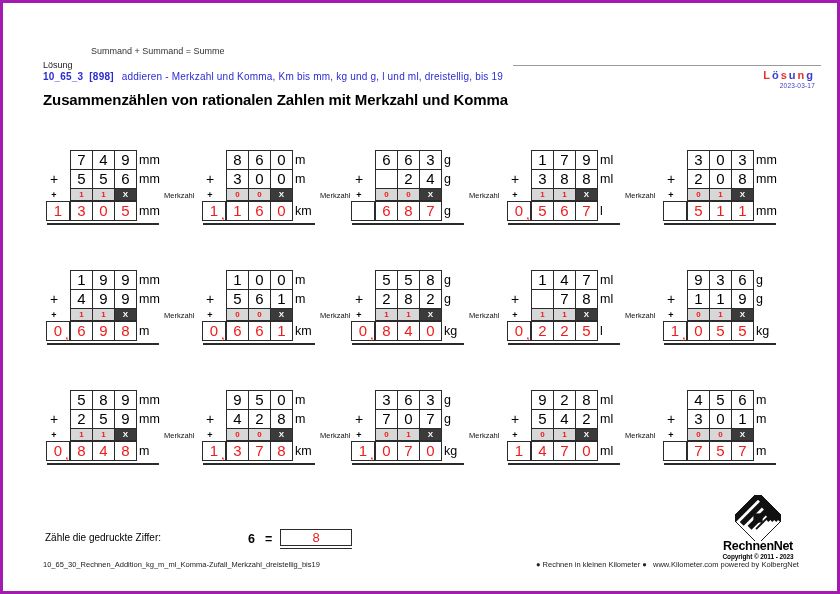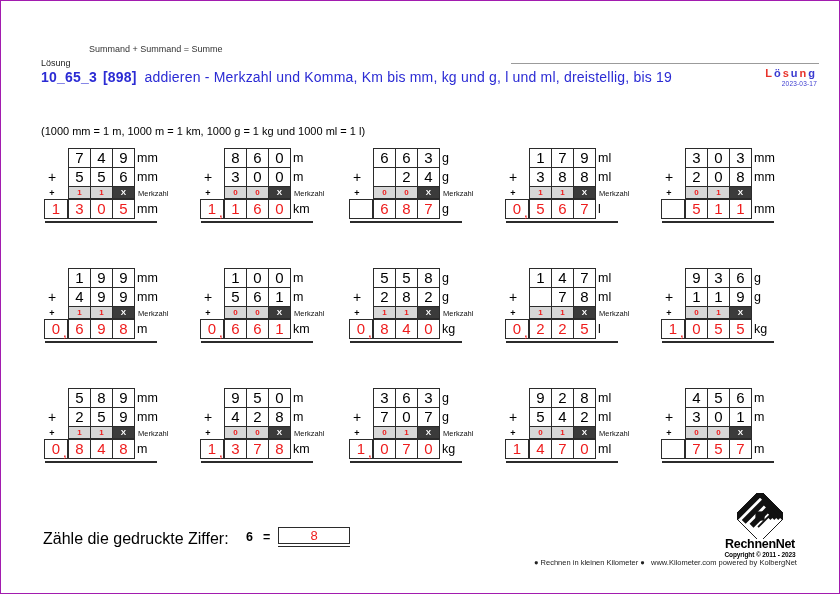--- a/index.html
+++ b/index.html
@@ -7,35 +7,35 @@
   body {
     width: 840px; height: 594px;
     background: #ffffff;
     font-family: "Liberation Sans", sans-serif;
     color: #000;
     position: relative;
     overflow: hidden;
   }
   .page {
     position: absolute; inset: 0;
-    border: 1px solid #a21caf;
+    border: 3px solid #a21caf;
   }
 
   
   .hdr-formula {
     position:absolute; left:88px; top:43px;
     font-size:9px; color:#333;
   }
   .hdr-loesung-small {
     position:absolute; left:40px; top:57px;
     font-size:9px; color:#222;
   }
   .hdr-code {
     position:absolute; left:40px; top:68px;
-    font-size:14px; color:#2b2bd4; font-weight:bold;
+    font-size:10px; color:#2b2bd4; font-weight:bold;
     letter-spacing:0.2px;
   }
   .hdr-code .bracket { font-weight:bold; margin-left:6px; }
   .hdr-code .desc { font-weight:normal; margin-left:8px; }
 
   .hdr-rule {
     position:absolute; left:510px; top:62px; width:308px;
     border-top:1px solid #9b9b9b;
   }
   .hdr-solution {
@@ -104,39 +104,39 @@
   }
   .row-carry { grid-auto-rows:13px; }
 
   .unit {
     font-size:12.5px; line-height:19px;
     padding-left:2px; white-space:nowrap;
     font-family:"Liberation Sans", sans-serif;
   }
   .merk {
     font-size:7.5px; line-height:13px;
-    padding-left:3px; white-space:nowrap; color:#111;
+    padding-left:27px; white-space:nowrap; color:#111;
   }
 
   
   .cell.comma { position:relative; }
   .cell.comma .cnum { }
   .cell.comma::after {
     content:","; position:absolute; right:0px; bottom:-2px;
     font-size:15px; color:#ee1c1c; line-height:17px;
   }
 
   .dblrule {
     border-bottom:1px solid #2b2b2b;
     height:3px; margin-top:1px;
   }
   .dblrule-inner { border-bottom:1px solid #2b2b2b; height:2px; }
 
   
-  .count-label { position:absolute; left:42px; top:529px; font-size:16px; }
+  .count-label { position:absolute; left:42px; top:529px; font-size:10px; }
   .count-digit { position:absolute; left:245px; top:529px; font-size:12.5px; font-weight:bold; }
   .count-eq { position:absolute; left:262px; top:529px; font-size:12.5px; font-weight:bold; }
   .count-box {
     position:absolute; left:277px; top:526px; width:72px; height:17px;
     border:1px solid #2b2b2b; background:#fff;
     text-align:center; font-size:13px; line-height:15px; color:#ee1c1c;
   }
   .count-box-rule { position:absolute; left:277px; top:545px; width:72px; border-bottom:1px solid #2b2b2b; }
 
   
@@ -159,21 +159,21 @@
   <div class="hdr-loesung-small">Lösung</div>
 
   <div class="hdr-code">
     <span>10_65_3</span><span class="bracket">[898]</span><span class="desc">addieren - Merkzahl und Komma, Km bis mm, kg und g, l und ml, dreistellig, bis 19</span>
   </div>
 
   <div class="hdr-rule"></div>
   <div class="hdr-solution"><span class="l-r">L</span><span class="l-b">ö</span><span class="l-r">s</span><span class="l-b">u</span><span class="l-r">n</span><span class="l-b">g</span></div>
   <div class="hdr-date">2023-03-17</div>
 
-  <div class="sub2">(1000 mm = 1 m, 1000 m = 1 km, 1000 g = 1 kg und 1000 ml = 1 l)</div>
+  <div class="title">Zusammenzählen von rationalen Zahlen mit Merkzahl und Komma</div>
 
   <div class="rows">
       <div class="exrow">
         <div class="ex" style="left: 44px;">
           <div class="ex-grid" style="grid-template-columns: 14px 10px 22px 22px 22px auto;">
             <div></div>
             <div></div>
             <div class="cell">7</div>
             <div class="cell">4</div>
             <div class="cell">9</div>
@@ -731,16 +731,17 @@
         <path d="M28 16 L84 16 L84 28 L40 28 L40 84 L28 84 Z" fill="#111"></path>
         <path d="M46 22 L78 22 L78 34 L58 34 L58 78 L46 78 Z" fill="#111"></path>
         <path d="M62 30 L72 30 L72 40 L66 40 L66 70 L62 70 Z" fill="#111"></path>
         <rect x="40" y="40" width="20" height="20" fill="#111" transform="rotate(45 50 50)"></rect>
       </g>
     </svg>
     <div class="logo-name">RechnenNet</div>
     <div class="logo-copy">Copyright © 2011 - 2023</div>
   </div>
 
+  <div class="foot-left">10_65_30_Rechnen_Addition_kg_m_ml_Komma-Zufall_Merkzahl_dreistellig_bis19</div>
   <div class="foot-mid">● Rechnen in kleinen Kilometer ●</div>
   <div class="foot-right">www.Kilometer.com powered by KolbergNet</div>
 
 </div>
 
 </body></html>

